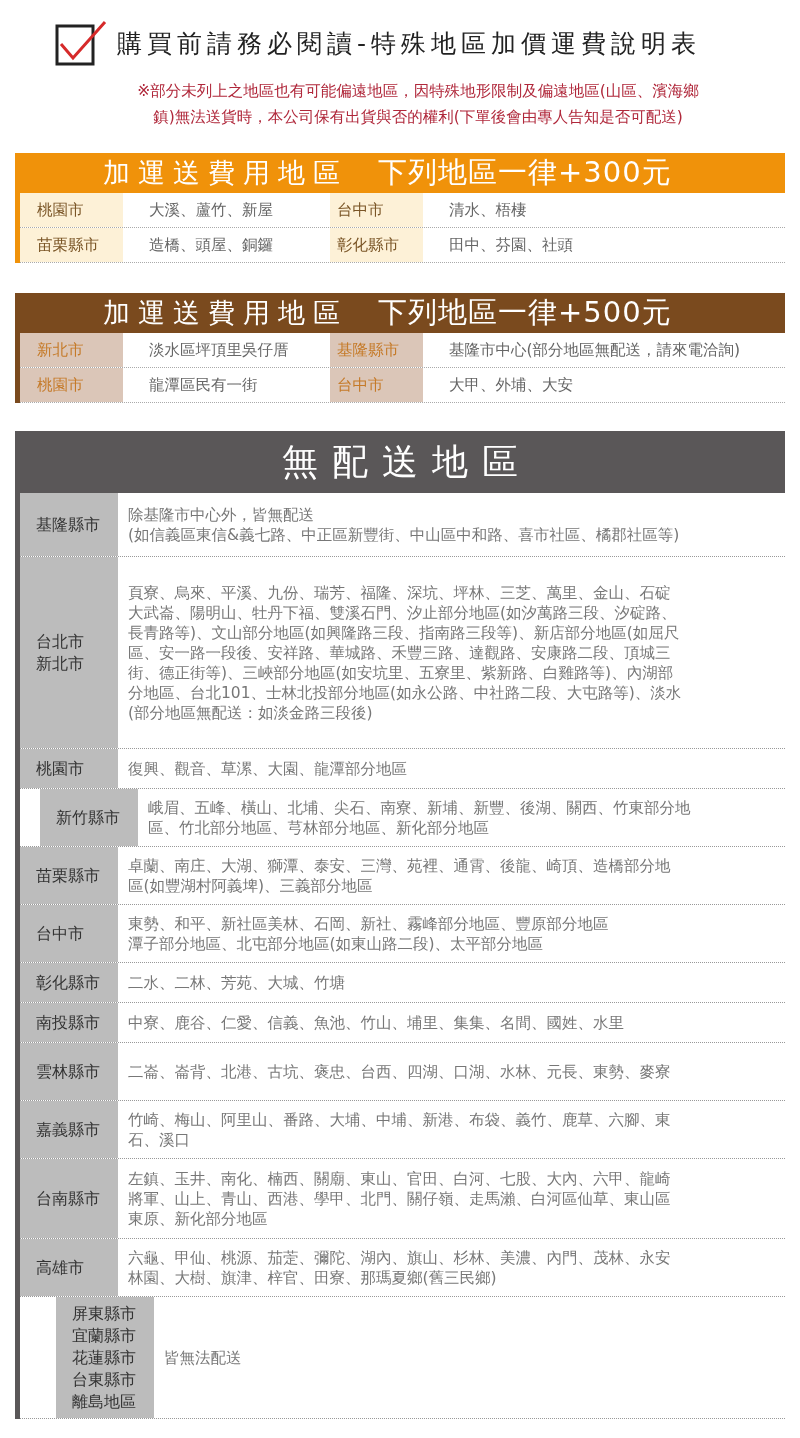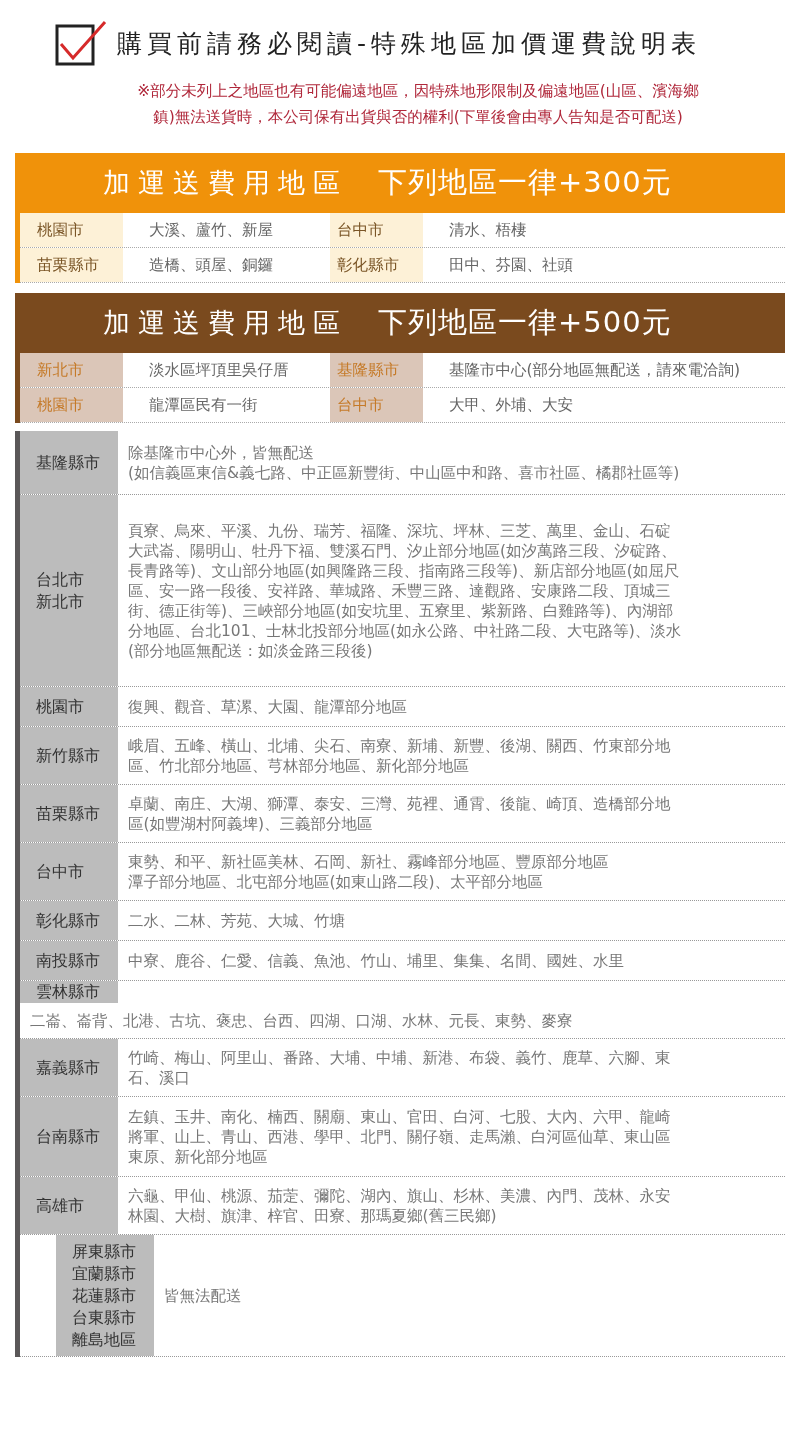--- a/index.html
+++ b/index.html
@@ -25,21 +25,21 @@
       white-space: nowrap;
       font-weight: normal;
     }
     .notice {
       position: absolute; left: 48px; top: 78px; width: 740px;
       color: #b0283b; font-size: 15.5px; line-height: 26px; text-align: center;
     }
 
     .fee-section { position: absolute; left: 15px; width: 770px; }
     .fee-header {
-      height: 60px; color: #fff; font-size: 27px; display: flex; align-items: center;
+      height: 40px; color: #fff; font-size: 27px; display: flex; align-items: center;
       padding-left: 88px; white-space: nowrap;
     }
     .fee-header .lhs { letter-spacing: 8px; }
     .fee-header .rhs { margin-left: 30px; letter-spacing: 1px; font-size: 29px; }
     .fee-table { width: 770px; position: relative; }
     .fee-row { display: flex; height: 35px; border-bottom: 1px dotted #aaa; position: relative; }
     .fee-row .city, .fee-row .areas { display: flex; align-items: center; font-size: 15.5px; }
     .fee-row .city { padding-left: 17px; }
     .fee-row .areas { padding-left: 26px; color: #666; }
     .c1 { width: 103px; }
@@ -129,20 +129,21 @@
     <div class="fee-row">
       <div class="city c1">桃園市</div>
       <div class="areas a1">龍潭區民有一街</div>
       <div class="city c2">台中市</div>
       <div class="areas a2">大甲、外埔、大安</div>
     </div>
   </div>
 </section>
 
 <section class="nod-section">
+  <div class="nod-header">無配送地區</div>
   <div class="nod-table" id="nod-table">
       <div class="nod-row" style="height: 64px;">
         <div class="city">
           <div>
             <div>基隆縣市</div>
           </div>
         </div>
         <div class="areas">
           <div>
             <span>除基隆市中心外，皆無配送</span>
@@ -174,21 +175,21 @@
           <div>
             <div>桃園市</div>
           </div>
         </div>
         <div class="areas">
           <div>
             <span>復興、觀音、草漯、大園、龍潭部分地區</span>
           </div>
         </div>
       </div>
-      <div class="nod-row" style="height: 58px;">
+      <div class="nod-row" style="height: 58px; padding-left: 20px;">
         <div class="city">
           <div>
             <div>新竹縣市</div>
           </div>
         </div>
         <div class="areas">
           <div>
             <span>峨眉、五峰、橫山、北埔、尖石、南寮、新埔、新豐、後湖、關西、竹東部分地</span>
             <span>區、竹北部分地區、芎林部分地區、新化部分地區</span>
           </div>
@@ -237,21 +238,21 @@
           <div>
             <div>南投縣市</div>
           </div>
         </div>
         <div class="areas">
           <div>
             <span>中寮、鹿谷、仁愛、信義、魚池、竹山、埔里、集集、名間、國姓、水里</span>
           </div>
         </div>
       </div>
-      <div class="nod-row" style="height: 58px; flex-direction: column;">
+      <div class="nod-row" style="height: 58px;">
         <div class="city">
           <div>
             <div>雲林縣市</div>
           </div>
         </div>
         <div class="areas">
           <div>
             <span>二崙、崙背、北港、古坑、褒忠、台西、四湖、口湖、水林、元長、東勢、麥寮</span>
           </div>
         </div>

